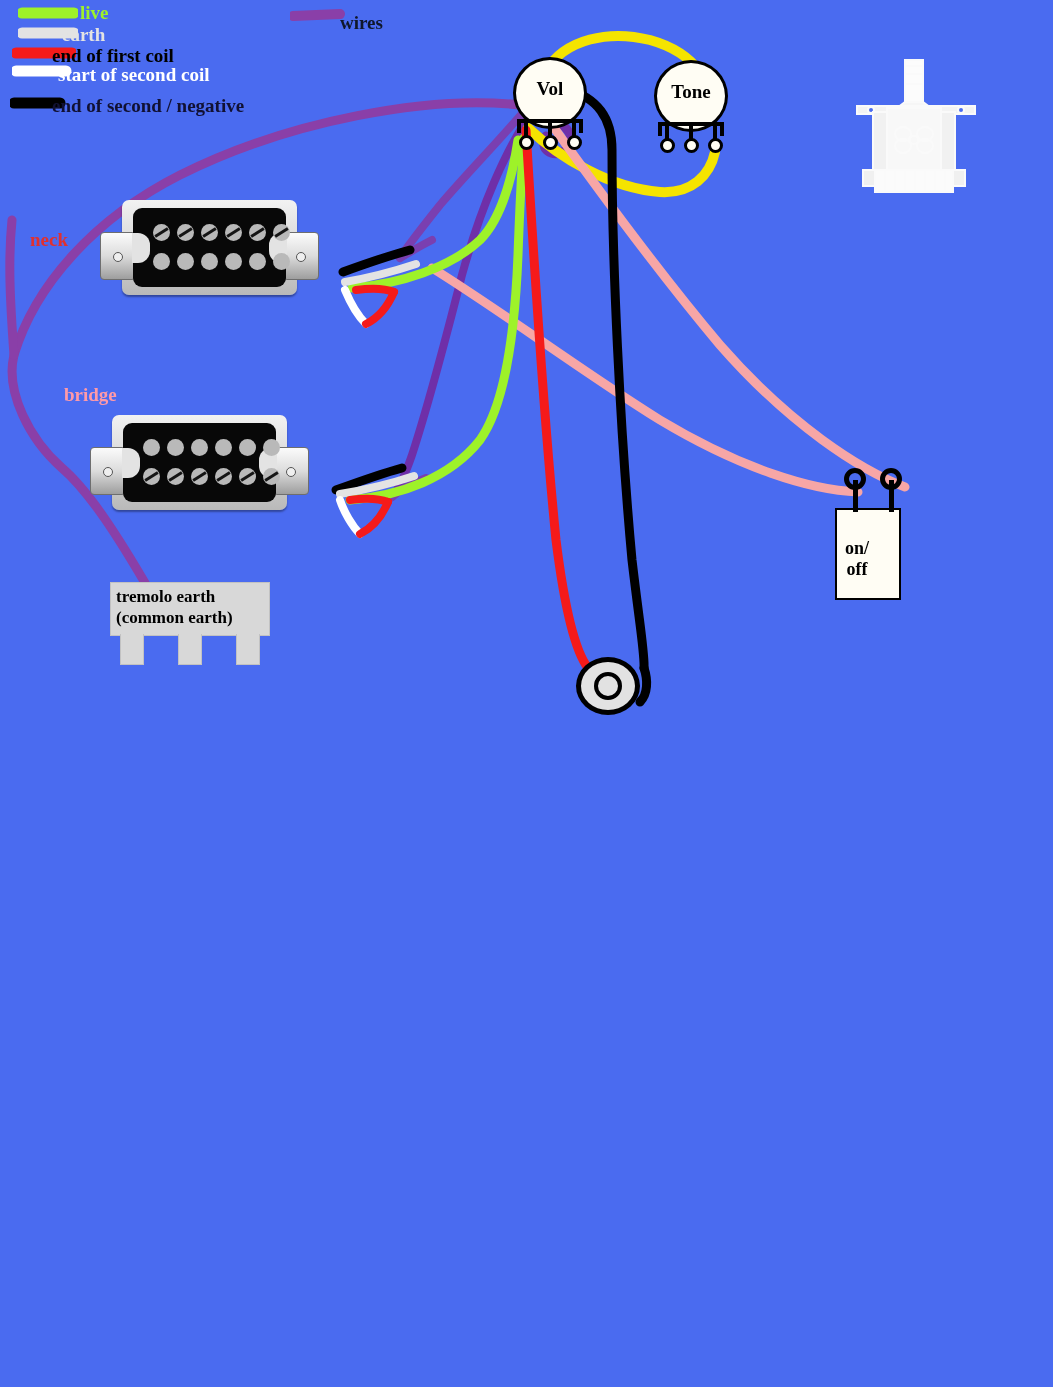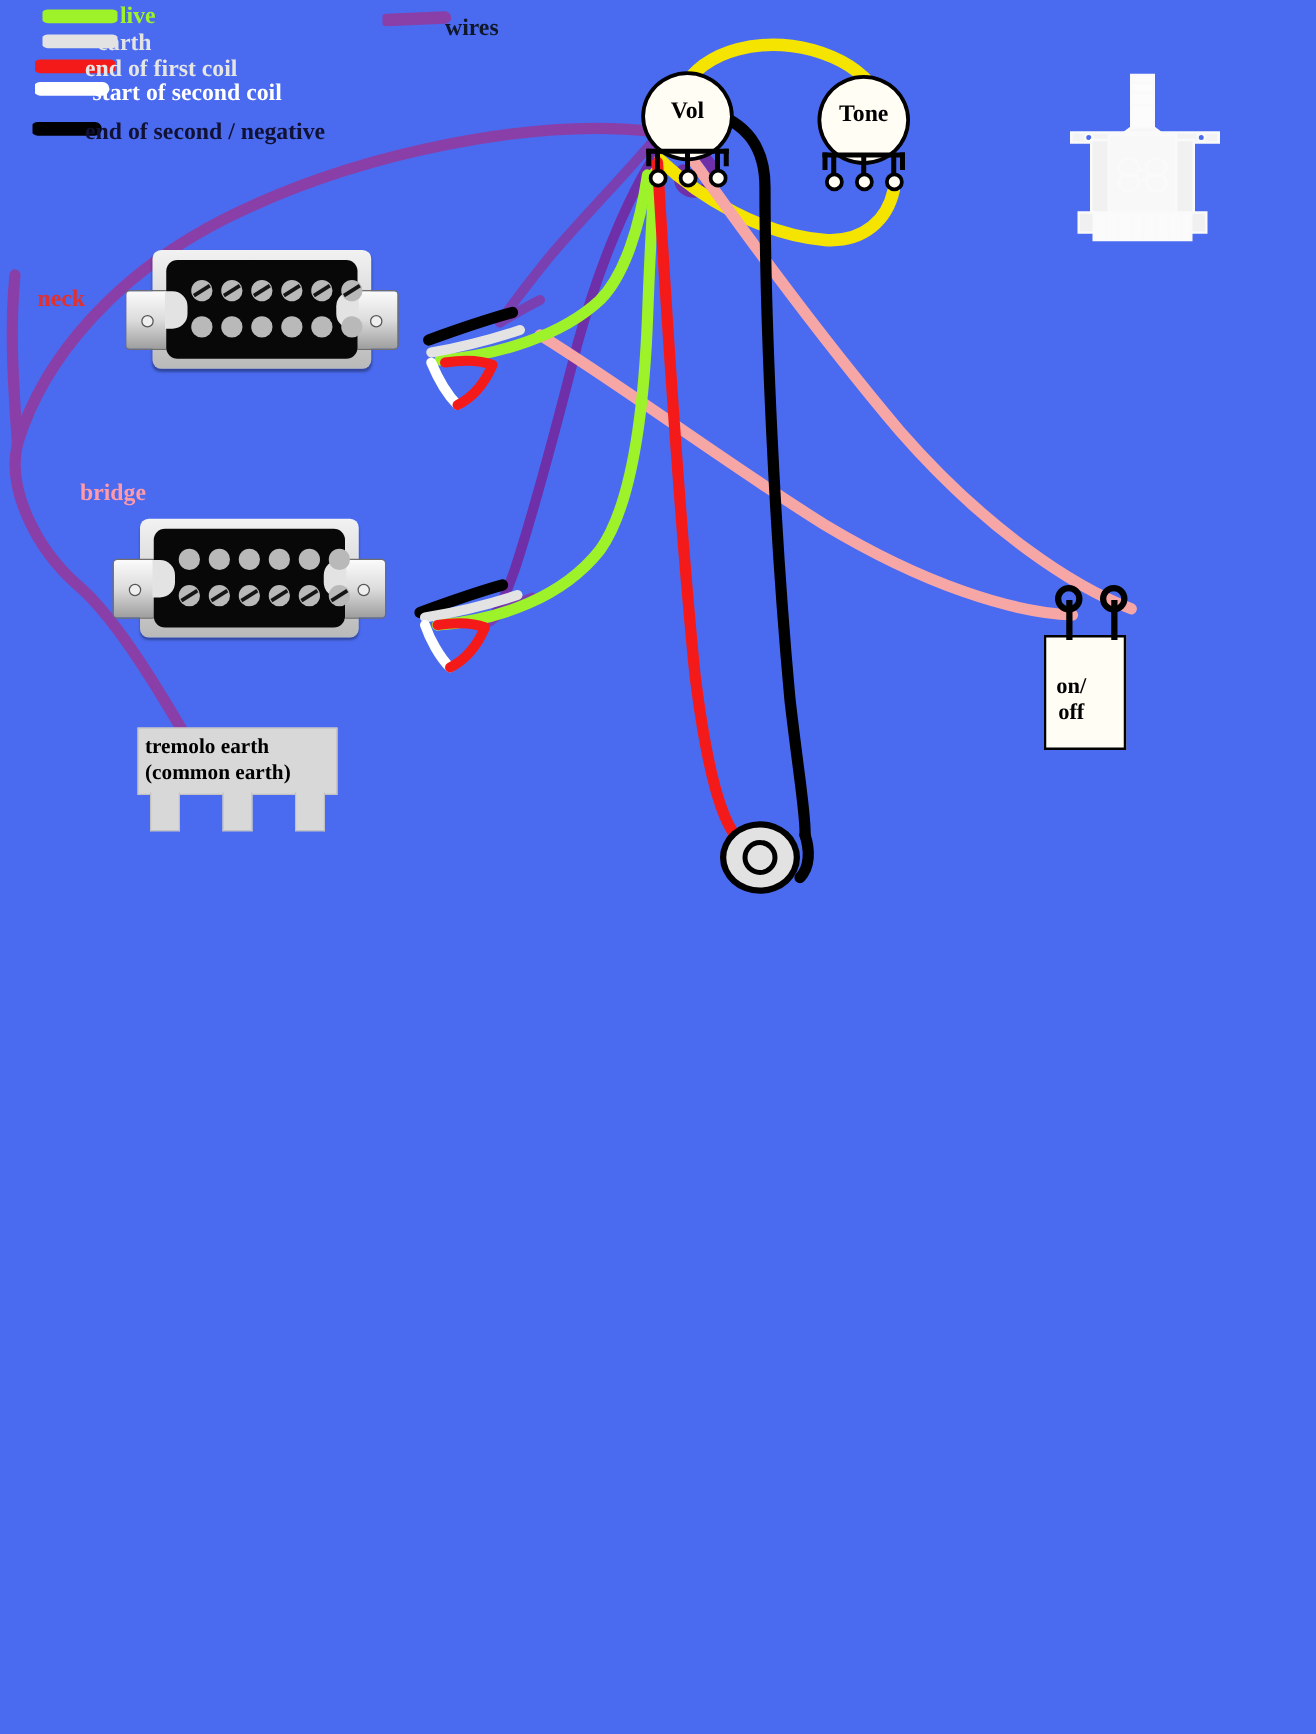--- a/index.html
+++ b/index.html
@@ -22,21 +22,21 @@
     height: 1387px;
   }
   .lbl {
     position: absolute;
     font-family: "Liberation Serif", "DejaVu Serif", serif;
     font-weight: bold;
     white-space: pre;
     line-height: 1.05;
   }
   
-  #legend { position: absolute; left: 0; top: 0; width: 430px; height: 130px; margin-left: 16px; }
+  #legend { position: absolute; left: 0; top: 0; width: 430px; height: 130px; }
   .leg-text {
     position: absolute;
     font-size: 19px;
     font-weight: bold;
     font-family: "Liberation Serif", "DejaVu Serif", serif;
     white-space: pre;
   }
   
   .pickup { position: absolute; }
   .pu-base {
@@ -320,21 +320,21 @@
     <span class="leg-text" style="left:80px;top:2px;color:#9ef229;">live</span>
 
     <svg style="position:absolute;left:18px;top:26px;" width="60" height="14">
       <line x1="4" y1="7" x2="56" y2="7" stroke="#e3e3e3" stroke-width="11" stroke-linecap="round"></line>
     </svg>
     <span class="leg-text" style="left:62px;top:24px;color:#e3e3e3;">earth</span>
 
     <svg style="position:absolute;left:12px;top:46px;" width="64" height="14">
       <line x1="4" y1="7" x2="60" y2="7" stroke="#f51a1a" stroke-width="11" stroke-linecap="round"></line>
     </svg>
-    <span class="leg-text" style="left:52px;top:45px;color:#e5e5e5;">end of first coil</span>
+    <span class="leg-text" style="left:52px;top:45px;color:#000000;">end of first coil</span>
 
     <svg style="position:absolute;left:12px;top:64px;" width="60" height="14">
       <line x1="4" y1="7" x2="54" y2="7" stroke="#ffffff" stroke-width="11" stroke-linecap="round"></line>
     </svg>
     <span class="leg-text" style="left:58px;top:64px;color:#ffffff;">start of second coil</span>
 
     <svg style="position:absolute;left:10px;top:96px;" width="56" height="14">
       <line x1="4" y1="7" x2="50" y2="7" stroke="#000000" stroke-width="11" stroke-linecap="round"></line>
     </svg>
     <span class="leg-text" style="left:52px;top:95px;color:#111133;">end of second / negative</span>

